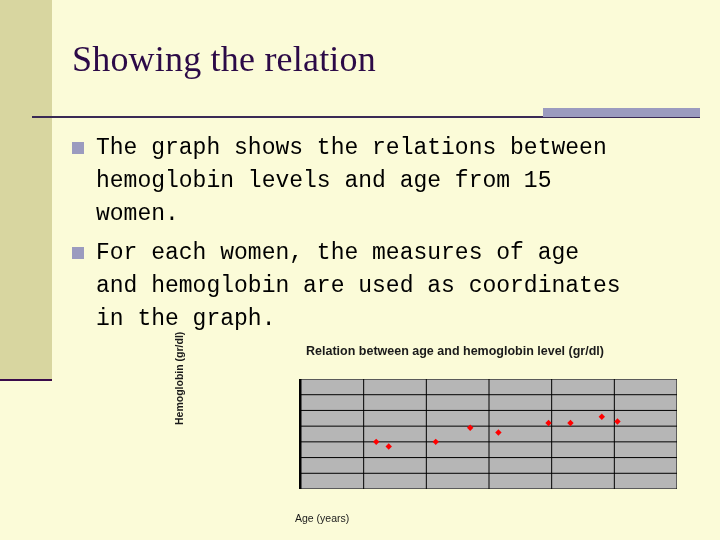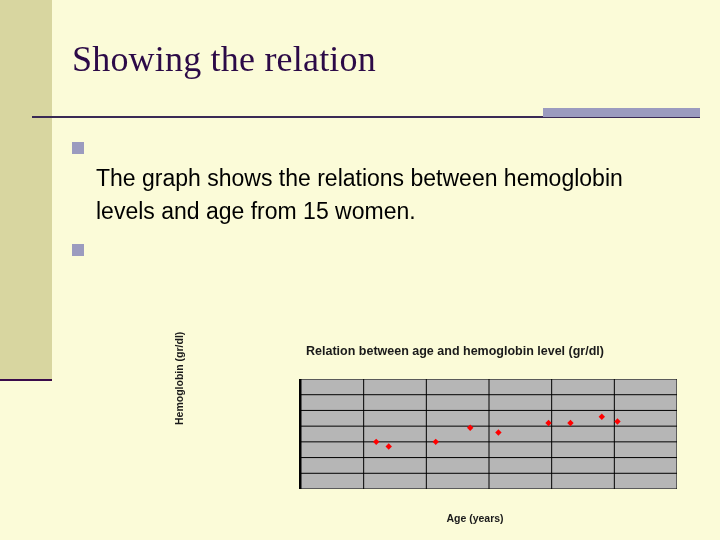--- a/index.html
+++ b/index.html
@@ -85,26 +85,25 @@
   }
   .bullet-marker {
     width: 12px;
     height: 12px;
     background: #9b9bbf;
     margin-top: 10px;
     margin-right: 12px;
     flex: 0 0 auto;
   }
   .bullet-text {
-    font-family: Liberation Sans, sans-serif;
+    font-family: Liberation Mono, monospace;
     font-size: 23px;
     line-height: 33px;
     color: #000000;
     max-width: 530px;
-    margin-top: 30px;
   }
   
   .chart-wrap {
     position: absolute;
     left: 175px;
     top: 300px;
     width: 520px;
     height: 235px;
   }
   .chart-title {
@@ -127,23 +126,23 @@
     font-size: 10.5px;
     font-weight: bold;
     color: #1a1a1a;
     white-space: nowrap;
   }
   .xlabel {
     position: absolute;
     left: 120px;
     top: 212px;
     width: 360px;
-    text-align: center;
+    text-align: left;
     font-size: 10.5px;
-    font-weight: bold;
+    font-weight: normal;
     color: #1a1a1a;
   }
   .plot {
     position: absolute;
     left: 124px;
     top: 79px;
     width: 376px;
     height: 110px;
     background: #b6b6b6;
     border-left: 2px solid #000;
@@ -164,20 +163,21 @@
   <div class="title-rule"></div>
   <div class="title-rule-accent"></div>
 
   <div class="bullets">
     <div class="bullet-item">
       <span class="bullet-marker"></span>
       <span class="bullet-text">The graph shows the relations between hemoglobin levels and age from 15 women.</span>
     </div>
     <div class="bullet-item">
       <span class="bullet-marker"></span>
+      <span class="bullet-text">For each women, the measures of age and hemoglobin are used as coordinates in the graph.</span>
     </div>
   </div>
 
   <div class="chart-wrap">
     <div class="chart-title">Relation between age and  hemoglobin level (gr/dl)</div>
     <div class="ylabel">Hemoglobin (gr/dl)</div>
     <div class="xlabel">Age (years)</div>
     <div class="plot">
       <svg id="plot-svg" width="376" height="110" viewBox="0 0 376 110">
           <line x1="0" x2="376" y1="110" y2="110" stroke="#000000" stroke-width="1"></line>

